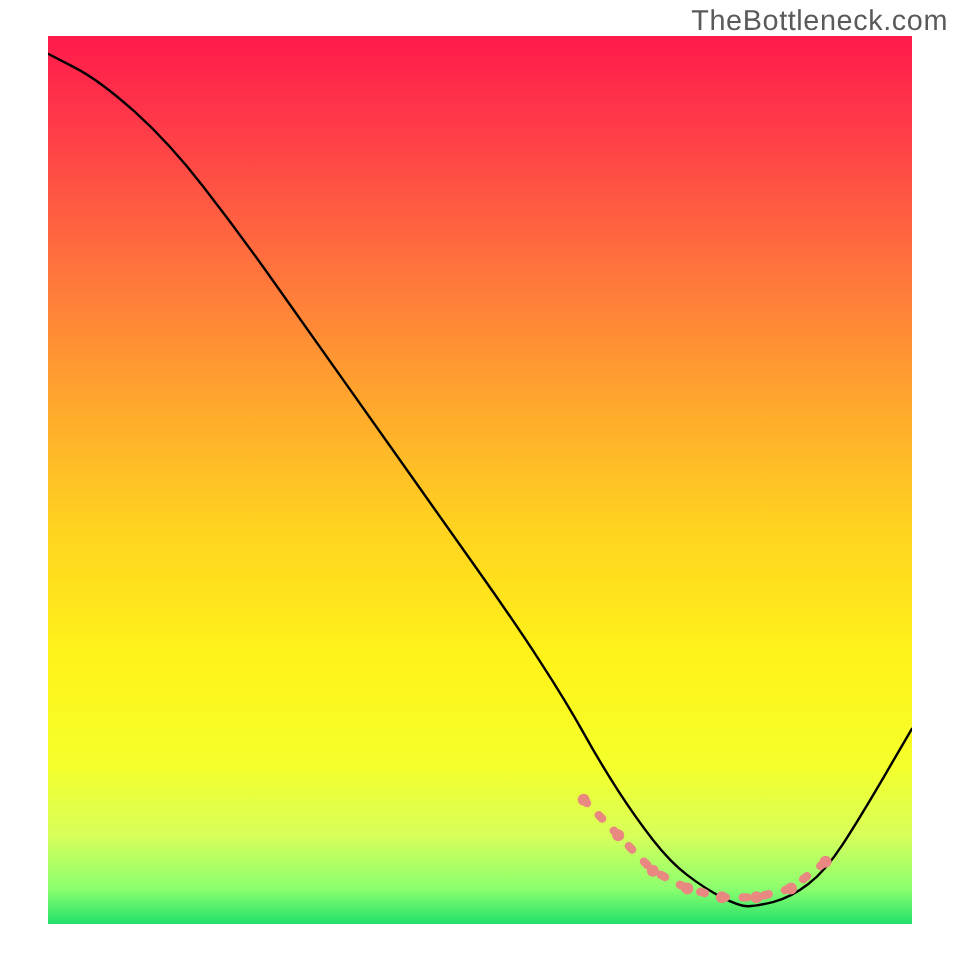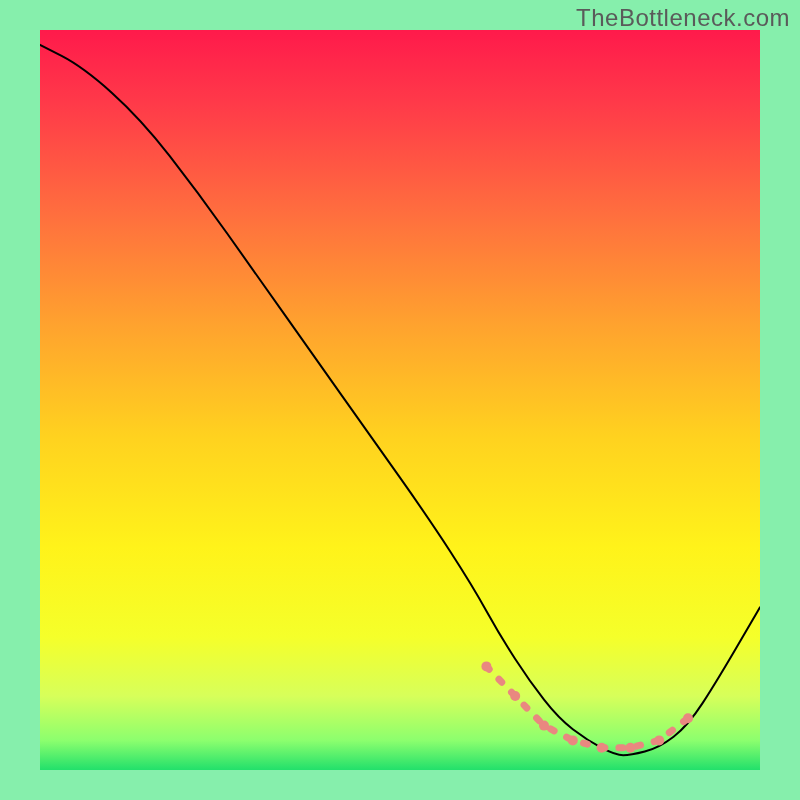--- a/index.html
+++ b/index.html
@@ -8,21 +8,21 @@
     width: 800px;
     height: 800px;
     background: #000000;
     overflow: hidden;
     font-family: Arial, Helvetica, sans-serif;
   }
   .frame {
     position: relative;
     width: 800px;
     height: 800px;
-    background: #86efac;
+    background: #ffffff;
   }
   .watermark {
     position: absolute;
     top: 4px;
     right: 10px;
     color: #5a5a5a;
     font-size: 24px;
     font-weight: 500;
     letter-spacing: 0.5px;
     z-index: 10;

